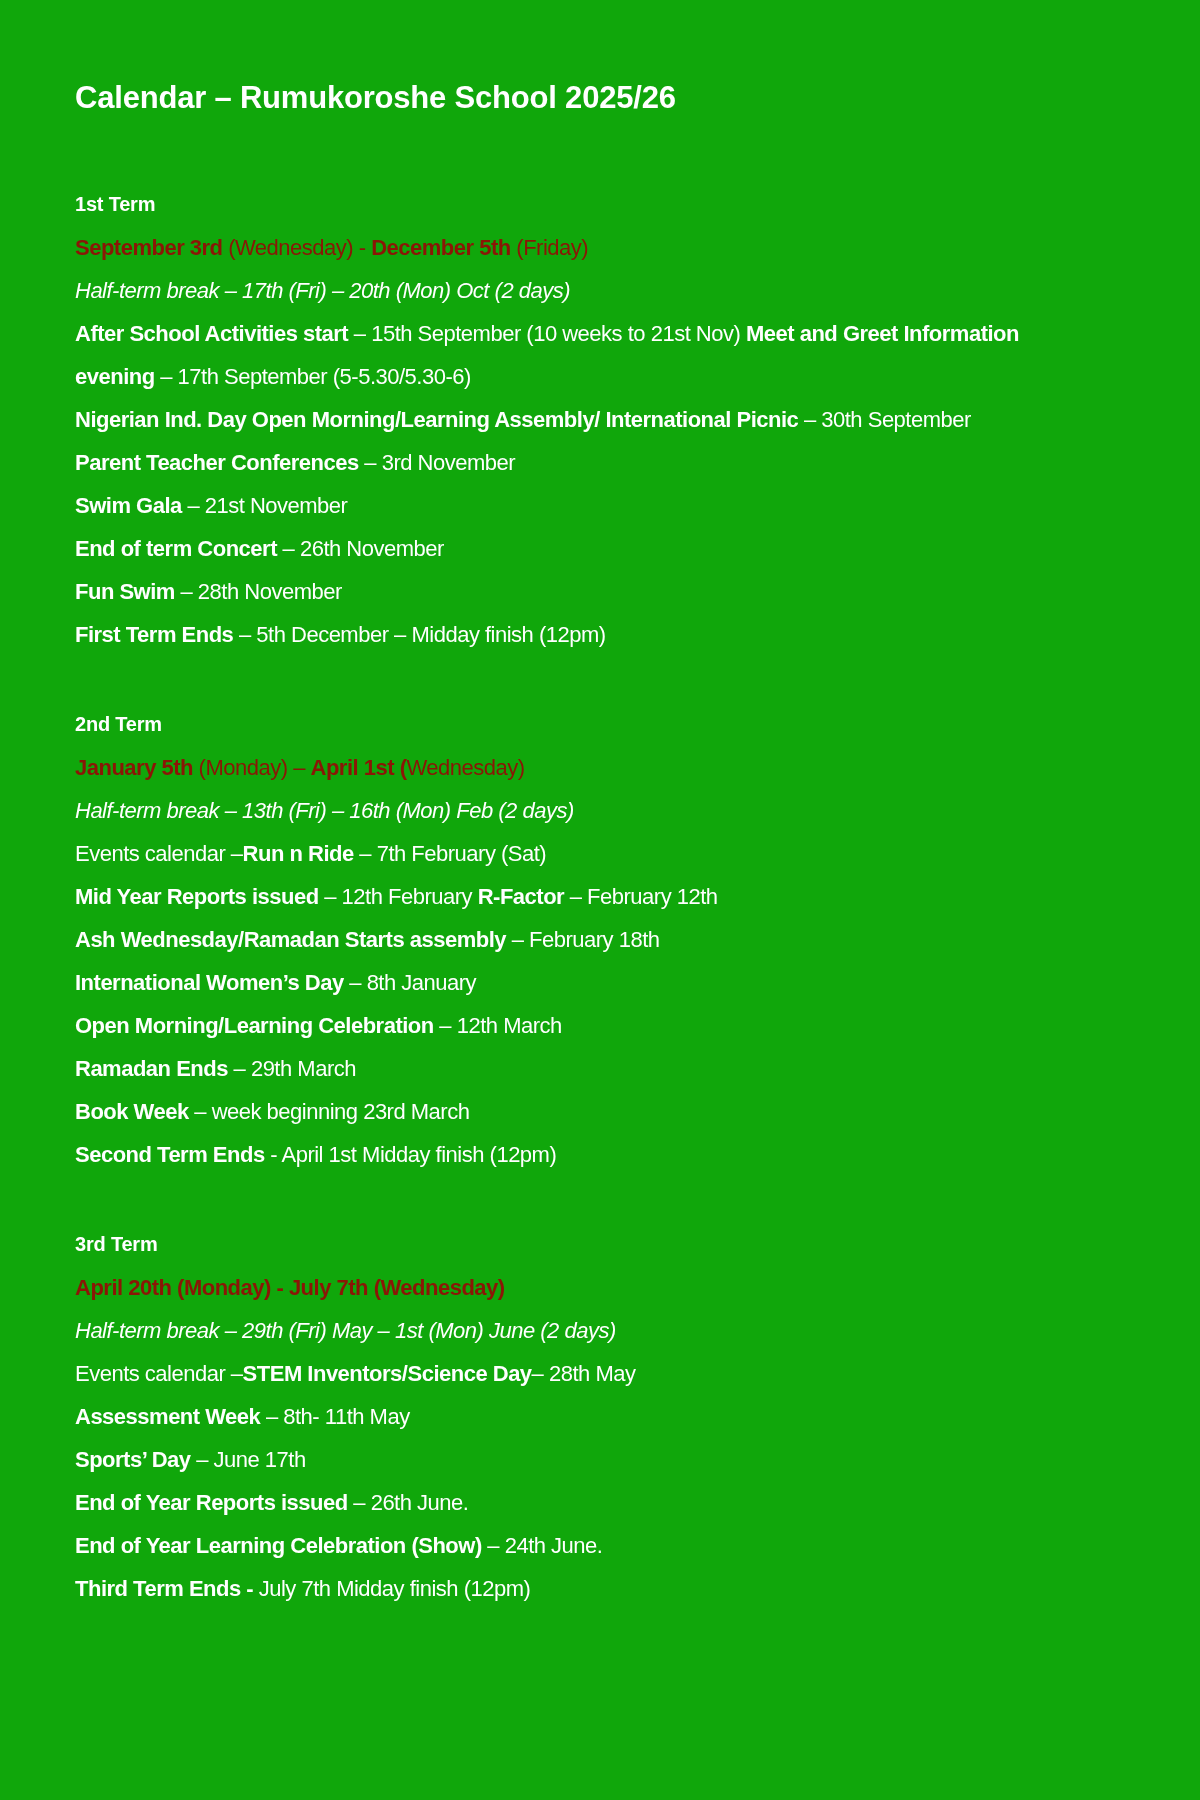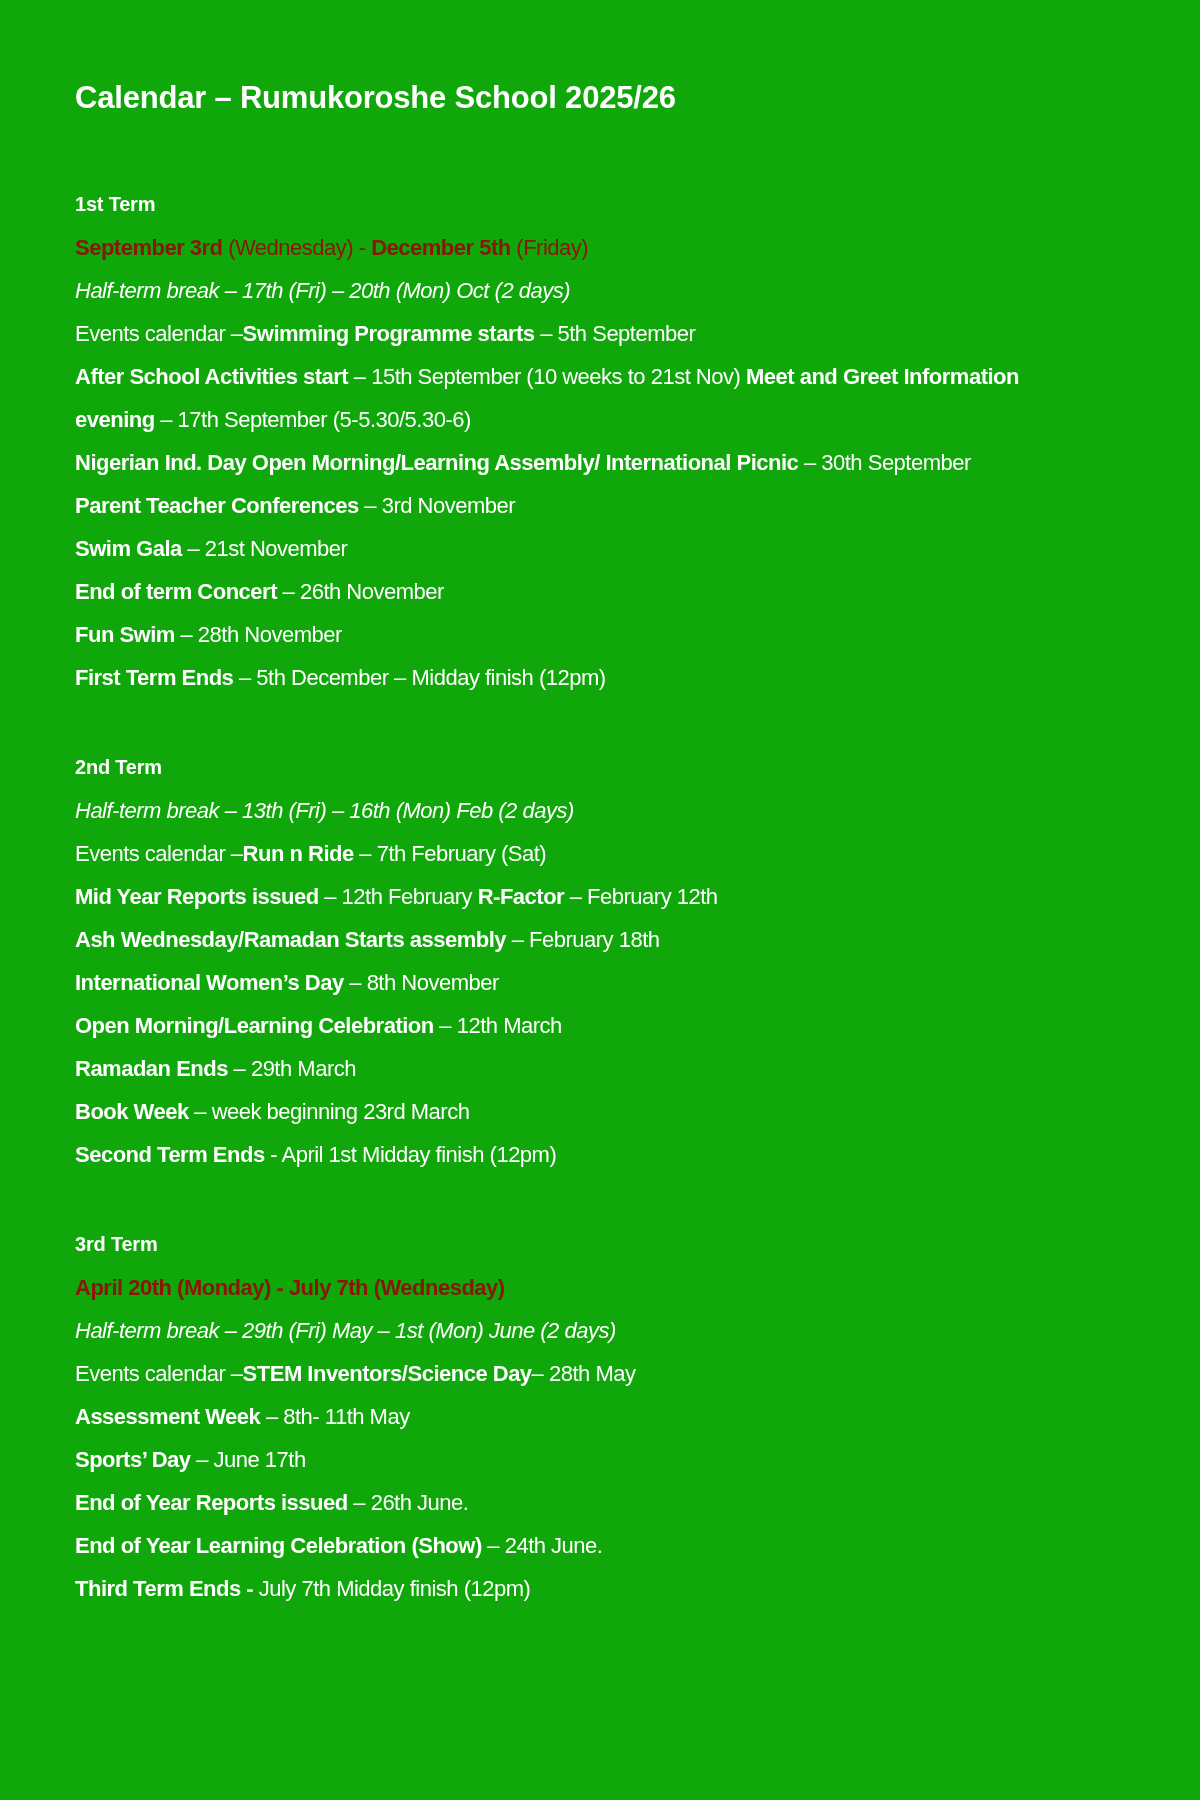--- a/index.html
+++ b/index.html
@@ -47,36 +47,36 @@
 </head>
 <body>
 
 <div class="page">
   <h1 class="title">Calendar – Rumukoroshe School 2025/26</h1>
   <div id="terms">
       <section class="term">
         <h2 class="term-heading">1st Term</h2>
         <p class="line dates"><span class="b">September 3rd</span><span class=""> (Wednesday) - </span><span class="b">December 5th</span><span class=""> (Friday)</span></p>
         <p class="line half">Half-term break – 17th (Fri) – 20th (Mon) Oct (2 days)</p>
-        <p class="line event"><span class="">Events calendar –</span><span class="b">Swimming Programme starts</span><span class=""> – 5th September</span></p>
         <p class="line event"><span class="b">After School Activities start</span><span class=""> – 15th September (10 weeks to 21st Nov) </span><span class="b">Meet and Greet Information evening</span><span class=""> – 17th September (5-5.30/5.30-6)</span></p>
         <p class="line event"><span class="b">Nigerian Ind. Day Open Morning/Learning Assembly/ International Picnic</span><span class=""> – 30th September</span></p>
         <p class="line event"><span class="b">Parent Teacher Conferences</span><span class=""> – 3rd November</span></p>
         <p class="line event"><span class="b">Swim Gala</span><span class=""> – 21st November</span></p>
         <p class="line event"><span class="b">End of term Concert</span><span class=""> – 26th November</span></p>
         <p class="line event"><span class="b">Fun Swim</span><span class=""> – 28th November</span></p>
         <p class="line event"><span class="b">First Term Ends</span><span class=""> – 5th December – Midday finish (12pm)</span></p>
       </section>
       <section class="term">
         <h2 class="term-heading">2nd Term</h2>
+        <p class="line dates"><span class="b">January 5th</span><span class=""> (Monday) – </span><span class="b">April 1st (</span><span class="">Wednesday)</span></p>
         <p class="line half">Half-term break – 13th (Fri) – 16th (Mon) Feb (2 days)</p>
         <p class="line event"><span class="">Events calendar –</span><span class="b">Run n Ride</span><span class=""> – 7th February (Sat)</span></p>
         <p class="line event"><span class="b">Mid Year Reports issued</span><span class=""> – 12th February </span><span class="b">R-Factor</span><span class=""> – February 12th</span></p>
         <p class="line event"><span class="b">Ash Wednesday/Ramadan Starts assembly</span><span class=""> – February 18th</span></p>
-        <p class="line event"><span class="b">International Women’s Day</span><span class=""> – 8th November</span></p>
+        <p class="line event"><span class="b">International Women’s Day</span><span class=""> – 8th January</span></p>
         <p class="line event"><span class="b">Open Morning/Learning Celebration</span><span class=""> – 12th March</span></p>
         <p class="line event"><span class="b">Ramadan Ends</span><span class=""> – 29th March</span></p>
         <p class="line event"><span class="b">Book Week</span><span class=""> – week beginning 23rd March</span></p>
         <p class="line event"><span class="b">Second Term Ends</span><span class=""> - April 1st Midday finish (12pm)</span></p>
       </section>
       <section class="term">
         <h2 class="term-heading">3rd Term</h2>
         <p class="line dates"><span class="b">April 20th (Monday) - July 7th (Wednesday)</span></p>
         <p class="line half">Half-term break – 29th (Fri) May – 1st (Mon) June (2 days)</p>
         <p class="line event"><span class="">Events calendar –</span><span class="b">STEM Inventors/Science Day</span><span class="">– 28th May</span></p>

